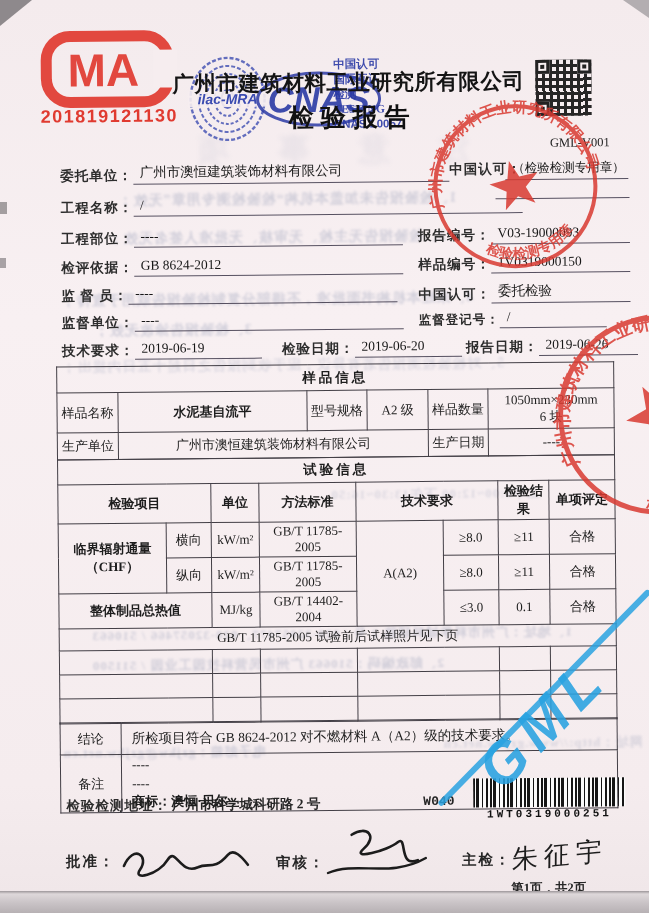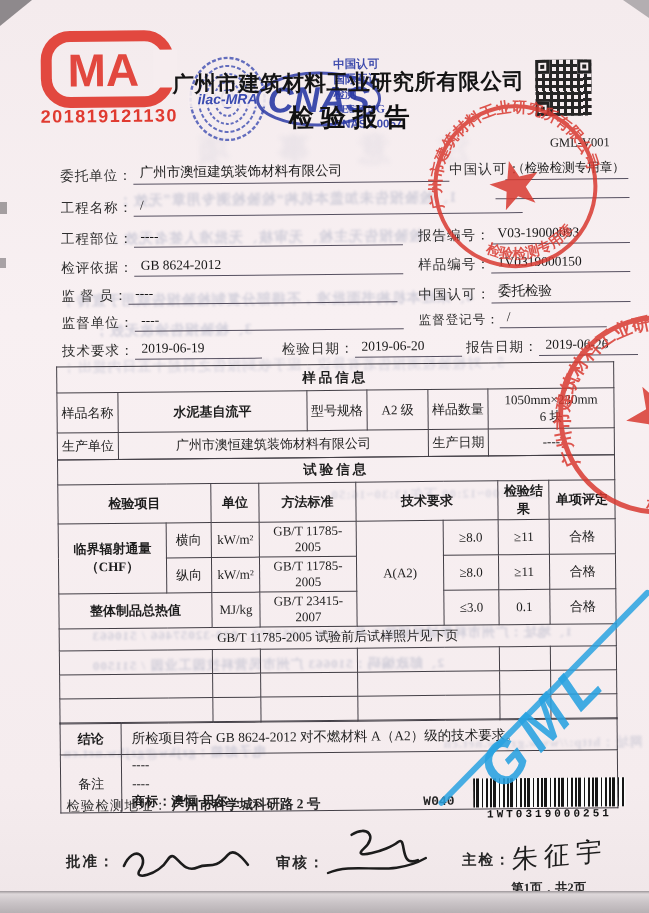--- a/index.html
+++ b/index.html
@@ -4,21 +4,21 @@
 <style>
   html,body{margin:0;padding:0;}
   #canvas{position:relative;width:649px;height:913px;overflow:hidden;
     background:linear-gradient(180deg,#f4ebed 0%,#f8f0f2 35%,#f5ecee 86%,#efe6e8 100%);
     font-family:"Liberation Serif","DejaVu Serif",serif;color:#262626;}
   #content{position:absolute;left:0;top:0;width:649px;height:913px;transform:rotate(-0.55deg);transform-origin:50% 50%;}
   .abs{position:absolute;}
   .nowrap{white-space:nowrap;}
   
   .fld{position:absolute;font-size:13.5px;white-space:nowrap;z-index:6;}
-  .lbl{font-weight:normal;color:#2d2d2d;letter-spacing:1px;}
+  .lbl{font-weight:bold;color:#2d2d2d;letter-spacing:1px;}
   .val{display:inline-block;border-bottom:1.3px solid #565060;padding:0 4px 2px 7px;color:#181818;vertical-align:bottom;}
   .ul{position:absolute;border-bottom:1.3px solid #565060;z-index:5;}
   
   .doc-table{border-collapse:collapse;width:557px;table-layout:fixed;font-size:13px;color:#1d1d1d;background:transparent;}
   .doc-table td{border:1.4px solid #433f46;text-align:center;padding:1px 2px;overflow:hidden;}
   .sec-title{font-weight:bold;font-size:13.5px;letter-spacing:3px;}
   .ta-left{text-align:left !important;padding-left:10px !important;}
   
   .bt{position:absolute;transform:scaleX(-1);color:#7d88a8;opacity:.30;filter:blur(1.1px);
       font-weight:bold;font-size:14px;white-space:nowrap;z-index:2;letter-spacing:1px;}
@@ -253,21 +253,21 @@
         <td>纵向</td>
         <td>kW/m²</td>
         <td>GB/T 11785-2005</td>
         <td>≥8.0</td>
         <td>≥11</td>
         <td>合格</td>
       </tr>
       <tr style="height:27px;">
         <td colspan="2" style="font-weight:bold;">整体制品总热值</td>
         <td>MJ/kg</td>
-        <td>GB/T 23415-2007</td>
+        <td>GB/T 14402-2004</td>
         <td>≤3.0</td>
         <td>0.1</td>
         <td>合格</td>
       </tr>
       <tr style="height:22px;">
               <td colspan="8">GB/T 11785-2005 试验前后试样照片见下页</td>
             </tr>
       <tr style="height:24px;">
               <td colspan="2"></td>
               <td></td>
@@ -295,21 +295,21 @@
     </tbody>
         </table>
 
     <table class="doc-table" style="margin-top:-1.4px;">
       <colgroup>
             <col style="width:61px">
             <col style="width:496px">
           </colgroup>
       <tbody>
             <tr style="height:32px;">
-        <td style="font-weight:bold;">结论</td>
+        <td style="font-weight:normal;">结论</td>
         <td class="ta-left" style="font-size:13.5px;">所检项目符合 GB 8624-2012 对不燃材料 A（A2）级的技术要求。</td>
       </tr>
       <tr style="height:58px;">
         <td style="font-weight:normal;">备注</td>
         <td class="ta-left" style="line-height:1.4;">
           <div>----</div>
           <div>----</div>
           <div style="font-weight:bold;">商标：澳恒·贝尔</div>
         </td>
       </tr>

